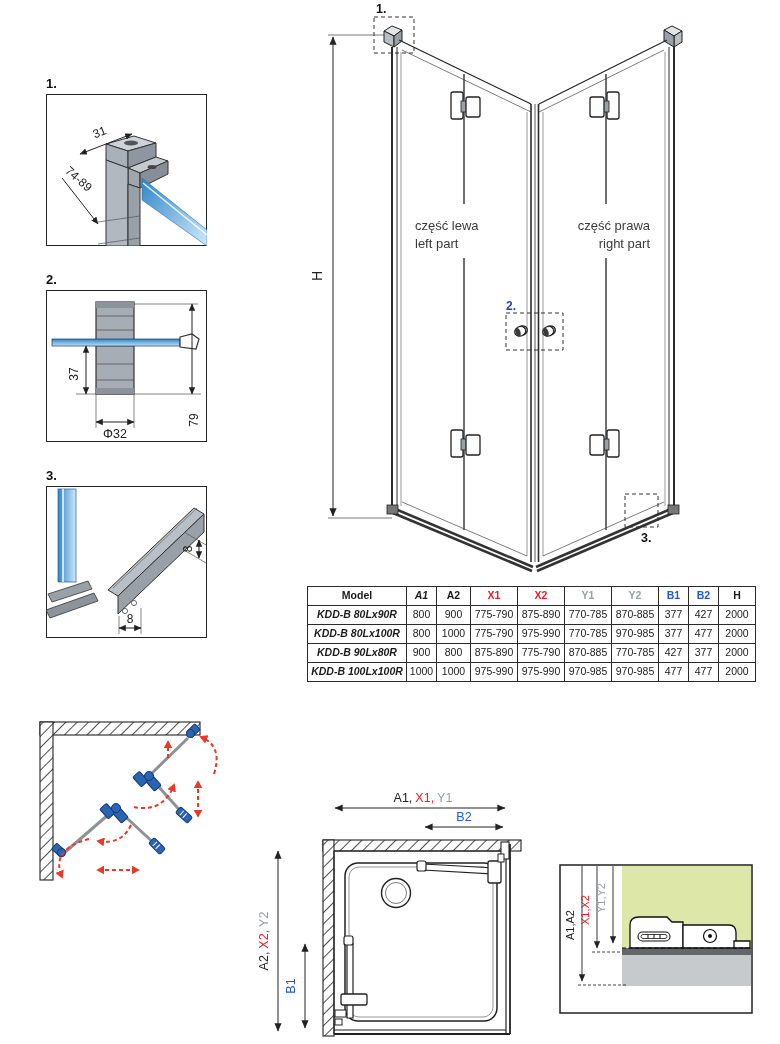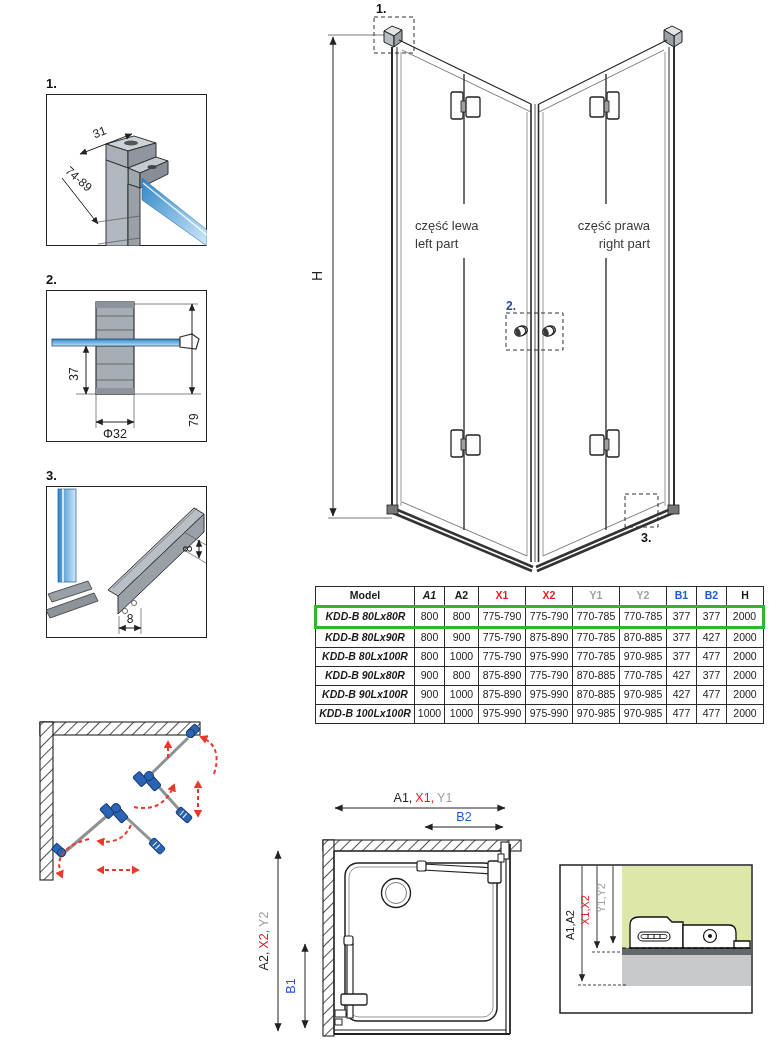--- a/index.html
+++ b/index.html
@@ -2,21 +2,21 @@
 <html><head>
 <meta charset="utf-8">
 <style>
   html,body{margin:0;padding:0;background:#fff;}
   #canvas{position:relative;width:780px;height:1044px;background:#fff;overflow:hidden;
           font-family:"Liberation Sans",sans-serif;color:#1a1a1a;}
   .abs{position:absolute;}
   .detail-label{position:absolute;font-size:13px;font-weight:700;color:#111;}
   svg text{font-family:"Liberation Sans",sans-serif;}
   
-  .table-wrap{position:absolute;left:314px;top:586px;}
+  .table-wrap{position:absolute;left:307px;top:586px;}
   table.spec{border-collapse:collapse;font-size:10.5px;color:#1a1a1a;table-layout:fixed;}
   table.spec th,table.spec td{border:1px solid #2a2a2a;text-align:center;padding:0 1px;height:18px;line-height:1.05;overflow:hidden;}
   table.spec th{font-weight:700;}
   table.spec th:nth-child(1){width:96px;}
   table.spec th:nth-child(2){width:27px;font-style:italic;}
   table.spec th:nth-child(3){width:31px;}
   table.spec th:nth-child(4),table.spec th:nth-child(5),
   table.spec th:nth-child(6),table.spec th:nth-child(7){width:44px;}
   table.spec th:nth-child(8),table.spec th:nth-child(9){width:27px;}
   table.spec th:nth-child(10){width:34px;}
@@ -263,32 +263,20 @@
             <th class="c-red">X1</th>
             <th class="c-red">X2</th>
             <th class="c-gray">Y1</th>
             <th class="c-gray">Y2</th>
             <th class="c-blue">B1</th>
             <th class="c-blue">B2</th>
             <th>H</th>
           </tr>
         </thead>
       <tbody id="spec-body">
-          <tr class="hl">
-            <td class="model-cell">KDD-B 80Lx80R</td>
-            <td>800</td>
-            <td>800</td>
-            <td>775-790</td>
-            <td>775-790</td>
-            <td>770-785</td>
-            <td>770-785</td>
-            <td>377</td>
-            <td>377</td>
-            <td>2000</td>
-          </tr>
           <tr>
             <td class="model-cell">KDD-B 80Lx90R</td>
             <td>800</td>
             <td>900</td>
             <td>775-790</td>
             <td>875-890</td>
             <td>770-785</td>
             <td>870-885</td>
             <td>377</td>
             <td>427</td>
@@ -312,32 +300,20 @@
             <td>800</td>
             <td>875-890</td>
             <td>775-790</td>
             <td>870-885</td>
             <td>770-785</td>
             <td>427</td>
             <td>377</td>
             <td>2000</td>
           </tr>
           <tr>
-            <td class="model-cell">KDD-B 90Lx100R</td>
-            <td>900</td>
-            <td>1000</td>
-            <td>875-890</td>
-            <td>975-990</td>
-            <td>870-885</td>
-            <td>970-985</td>
-            <td>427</td>
-            <td>477</td>
-            <td>2000</td>
-          </tr>
-          <tr>
             <td class="model-cell">KDD-B 100Lx100R</td>
             <td>1000</td>
             <td>1000</td>
             <td>975-990</td>
             <td>975-990</td>
             <td>970-985</td>
             <td>970-985</td>
             <td>477</td>
             <td>477</td>
             <td>2000</td>

